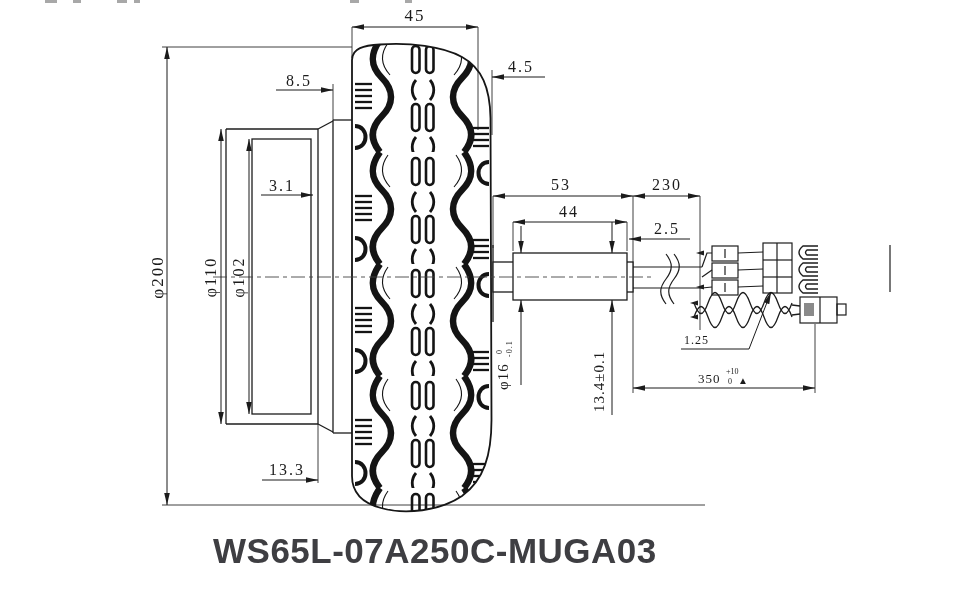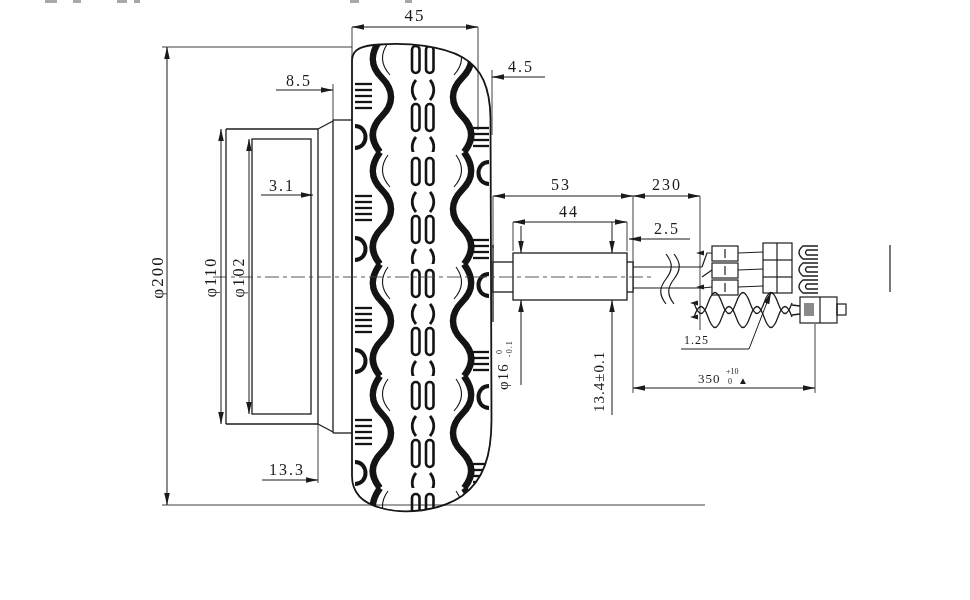--- a/index.html
+++ b/index.html
@@ -200,14 +200,15 @@
 
     <text class="dim-sm" x="684" y="344">1.25</text>
 
     <text class="dim-sm" x="698" y="383" style="font-size:13px">350</text>
     <text class="dim-tiny" x="726" y="374">+10</text>
     <text class="dim-tiny" x="728" y="384">0</text>
     <text x="738" y="384" style="font-size:10px;fill:#1b1b1b">▲</text>
   </g>
 </svg>
 
+<div class="title">WS65L-07A250C-MUGA03</div>
 
 </div>
 
 </body></html>

